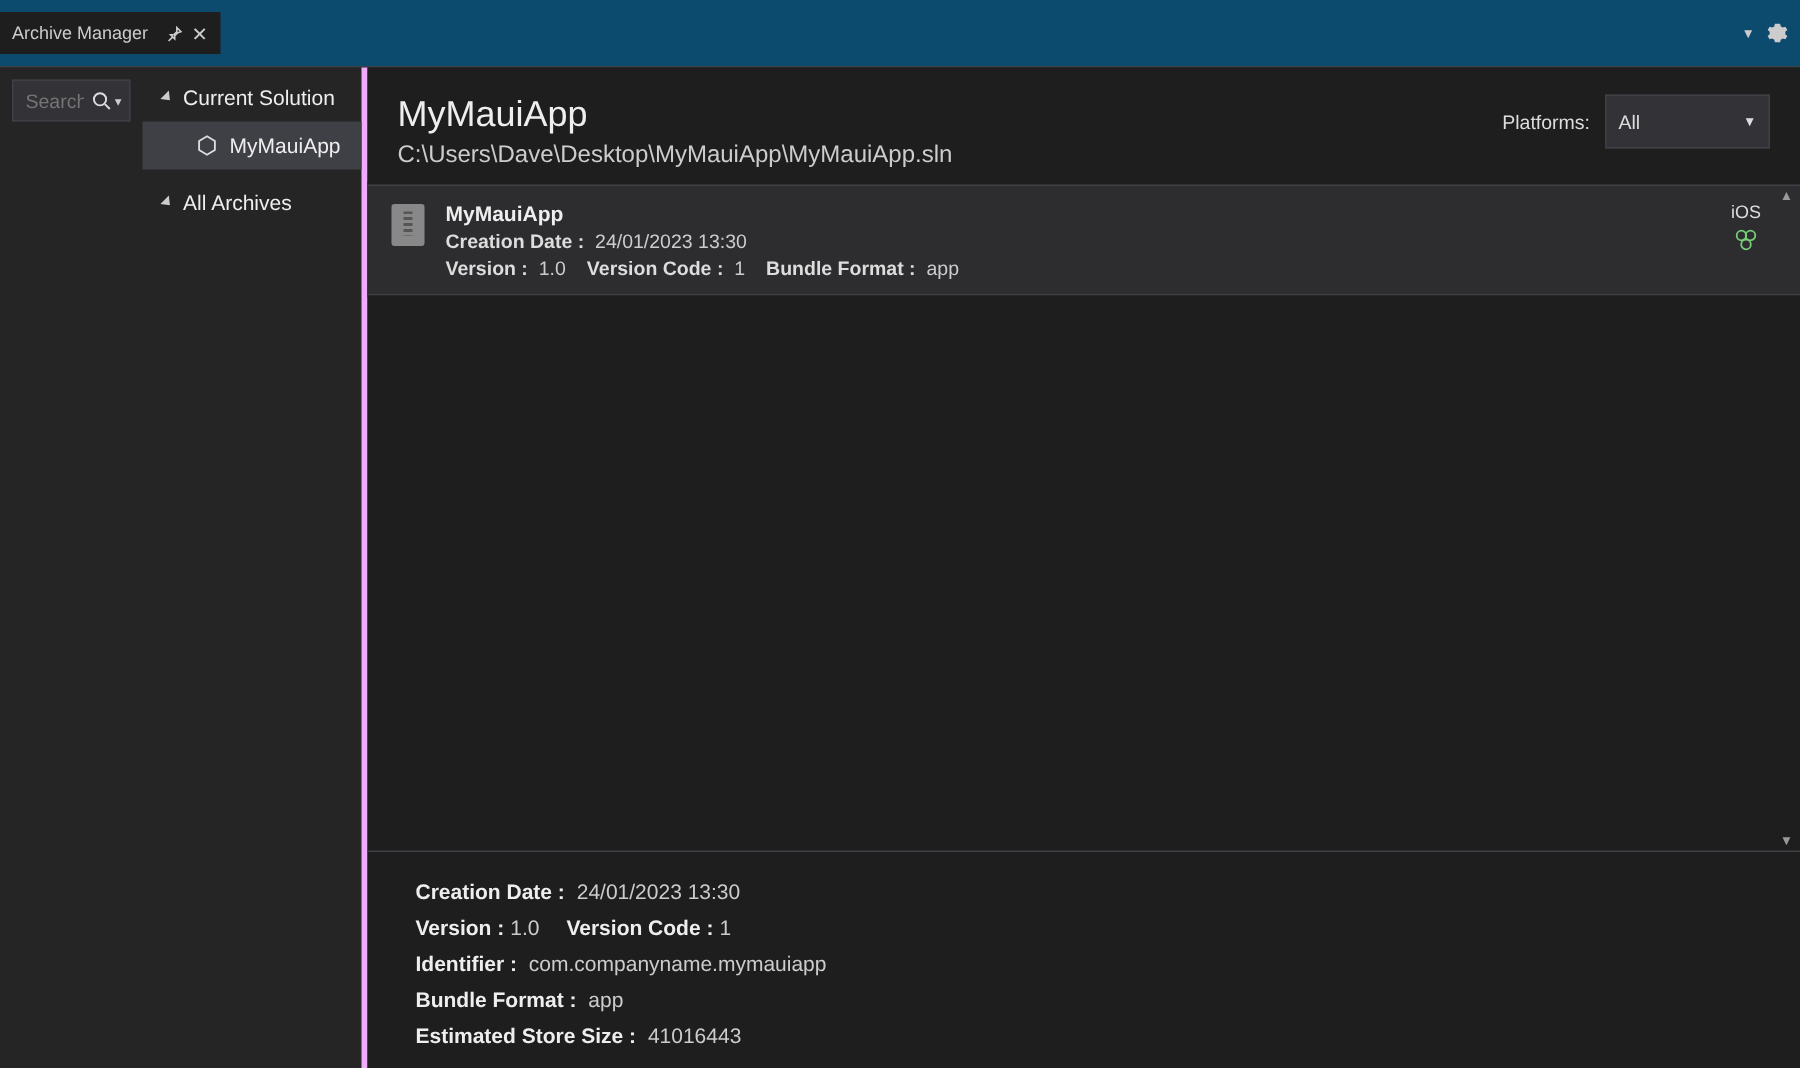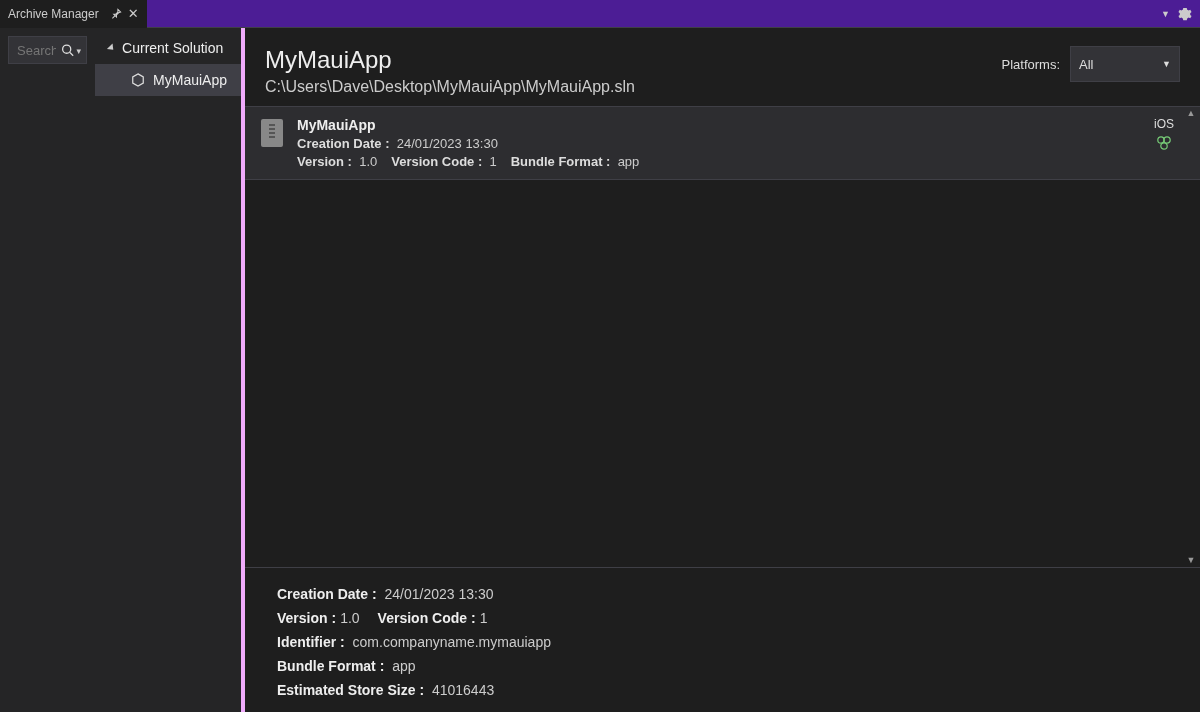--- a/index.html
+++ b/index.html
@@ -8,22 +8,22 @@
   color: #ddd;
   font-family: "Segoe UI", Arial, sans-serif;
   font-size: 13px;
   width: 1200px;
   height: 712px;
   overflow: hidden;
   display: flex;
   flex-direction: column;
 }
 .tab-bar {
-  background: #4c1d95;
-  height: 28px;
+  background: #0c4a6e;
+  height: 45px;
   display: flex;
   align-items: center;
   border-bottom: 1px solid #3f3f46;
 }
 .tab {
   background: #1e1e1e;
   height: 28px;
   padding: 0 8px;
   display: flex;
   align-items: center;
@@ -181,20 +181,24 @@
       <div class="tree-header">
         <span class="triangle"></span>
         <span>Current Solution</span>
       </div>
       <div class="tree-item selected">
         <svg class="hex-icon" viewBox="0 0 16 16" fill="none" stroke="#ddd" stroke-width="1.4">
             <polygon points="8,1 14,4.5 14,11.5 8,15 2,11.5 2,4.5"></polygon>
           </svg>
         <span>MyMauiApp</span>
       </div>
+      <div class="tree-header" style="margin-top:6px;">
+        <span class="triangle"></span>
+        <span>All Archives</span>
+      </div>
     </div>
   </div>
 
   <div class="content">
     <div class="content-header">
       <div>
         <div class="app-title">MyMauiApp</div>
         <div class="app-path">C:\Users\Dave\Desktop\MyMauiApp\MyMauiApp.sln</div>
       </div>
       <div class="platforms-wrap">

